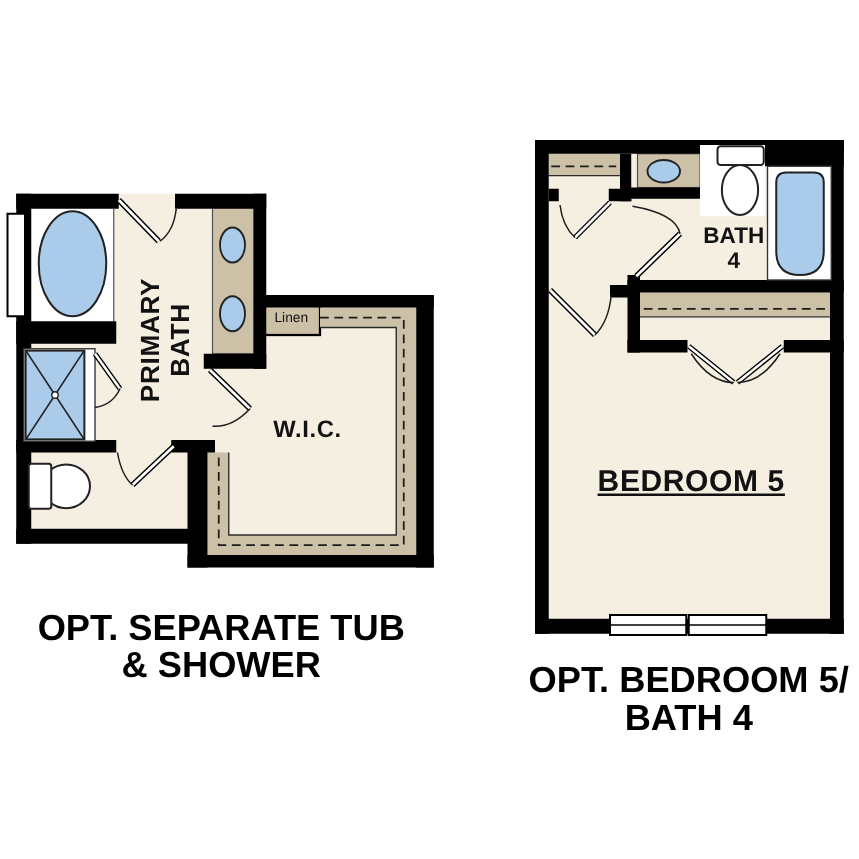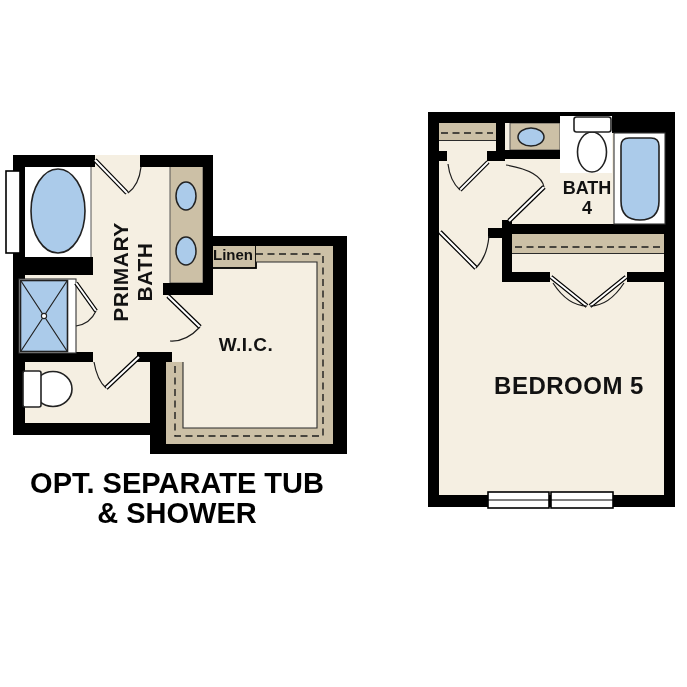--- a/index.html
+++ b/index.html
@@ -3,25 +3,25 @@
 <meta charset="utf-8">
 <style>
   html,body{margin:0;padding:0;background:#ffffff;}
   #stage{position:relative;width:687px;height:687px;background:#ffffff;overflow:hidden;
          font-family:"Liberation Sans",sans-serif;}
   #plan-svg{position:absolute;left:0;top:0;}
   .lbl{position:absolute;transform:translate(-50%,-50%);color:#121212;text-align:center;
        white-space:pre-line;width:max-content;line-height:1.1;}
   .lbl-primary-bath{font-size:21px;font-weight:700;letter-spacing:.5px;
        transform:translate(-50%,-50%) rotate(-90deg);line-height:1.12;}
-  .lbl-linen{font-size:15px;font-weight:700;}
+  .lbl-linen{font-size:11px;font-weight:400;}
   .lbl-wic{font-size:19px;font-weight:700;letter-spacing:.5px;}
   .lbl-bath4{font-size:18px;font-weight:700;}
   .lbl-bedroom5{font-size:24px;font-weight:700;letter-spacing:.5px;}
-  .caption{font-size:29px;font-weight:700;color:#000;line-height:1.04;}
+  .caption{font-size:29px;font-weight:700;color:#000;line-height:1.04;margin-top:20px;}
 </style>
 </head>
 <body>
 
 <div id="stage">
 
 <svg id="plan-svg" width="687" height="687" viewBox="0 0 687 687">
 
   <g fill="#f5efe2">
     <rect x="25" y="167" width="145" height="256"></rect>
@@ -171,19 +171,21 @@
   <div class="lbl lbl-primary-bath" style="left:133px;top:272px;">PRIMARY
 BATH</div>
 
   <div class="lbl lbl-linen" style="left:233px;top:255px;">Linen</div>
 
   <div class="lbl lbl-wic" style="left:246px;top:345px;">W.I.C.</div>
 
   <div class="lbl lbl-bath4" style="left:587px;top:199px;">BATH
 4</div>
 
-  <div class="lbl lbl-bedroom5" style="left:569px;top:386px;">BEDROOM 5</div>
+  <div class="lbl lbl-bedroom5" style="left:553px;top:386px;text-decoration:underline;">BEDROOM 5</div>
 
   <div class="lbl caption" style="left:177px;top:498px;">OPT. SEPARATE TUB
 &amp; SHOWER</div>
 
+  <div class="lbl caption" style="left:551px;top:540px;">OPT. BEDROOM 5/
+BATH 4</div>
 
 </div>
 
 </body></html>

